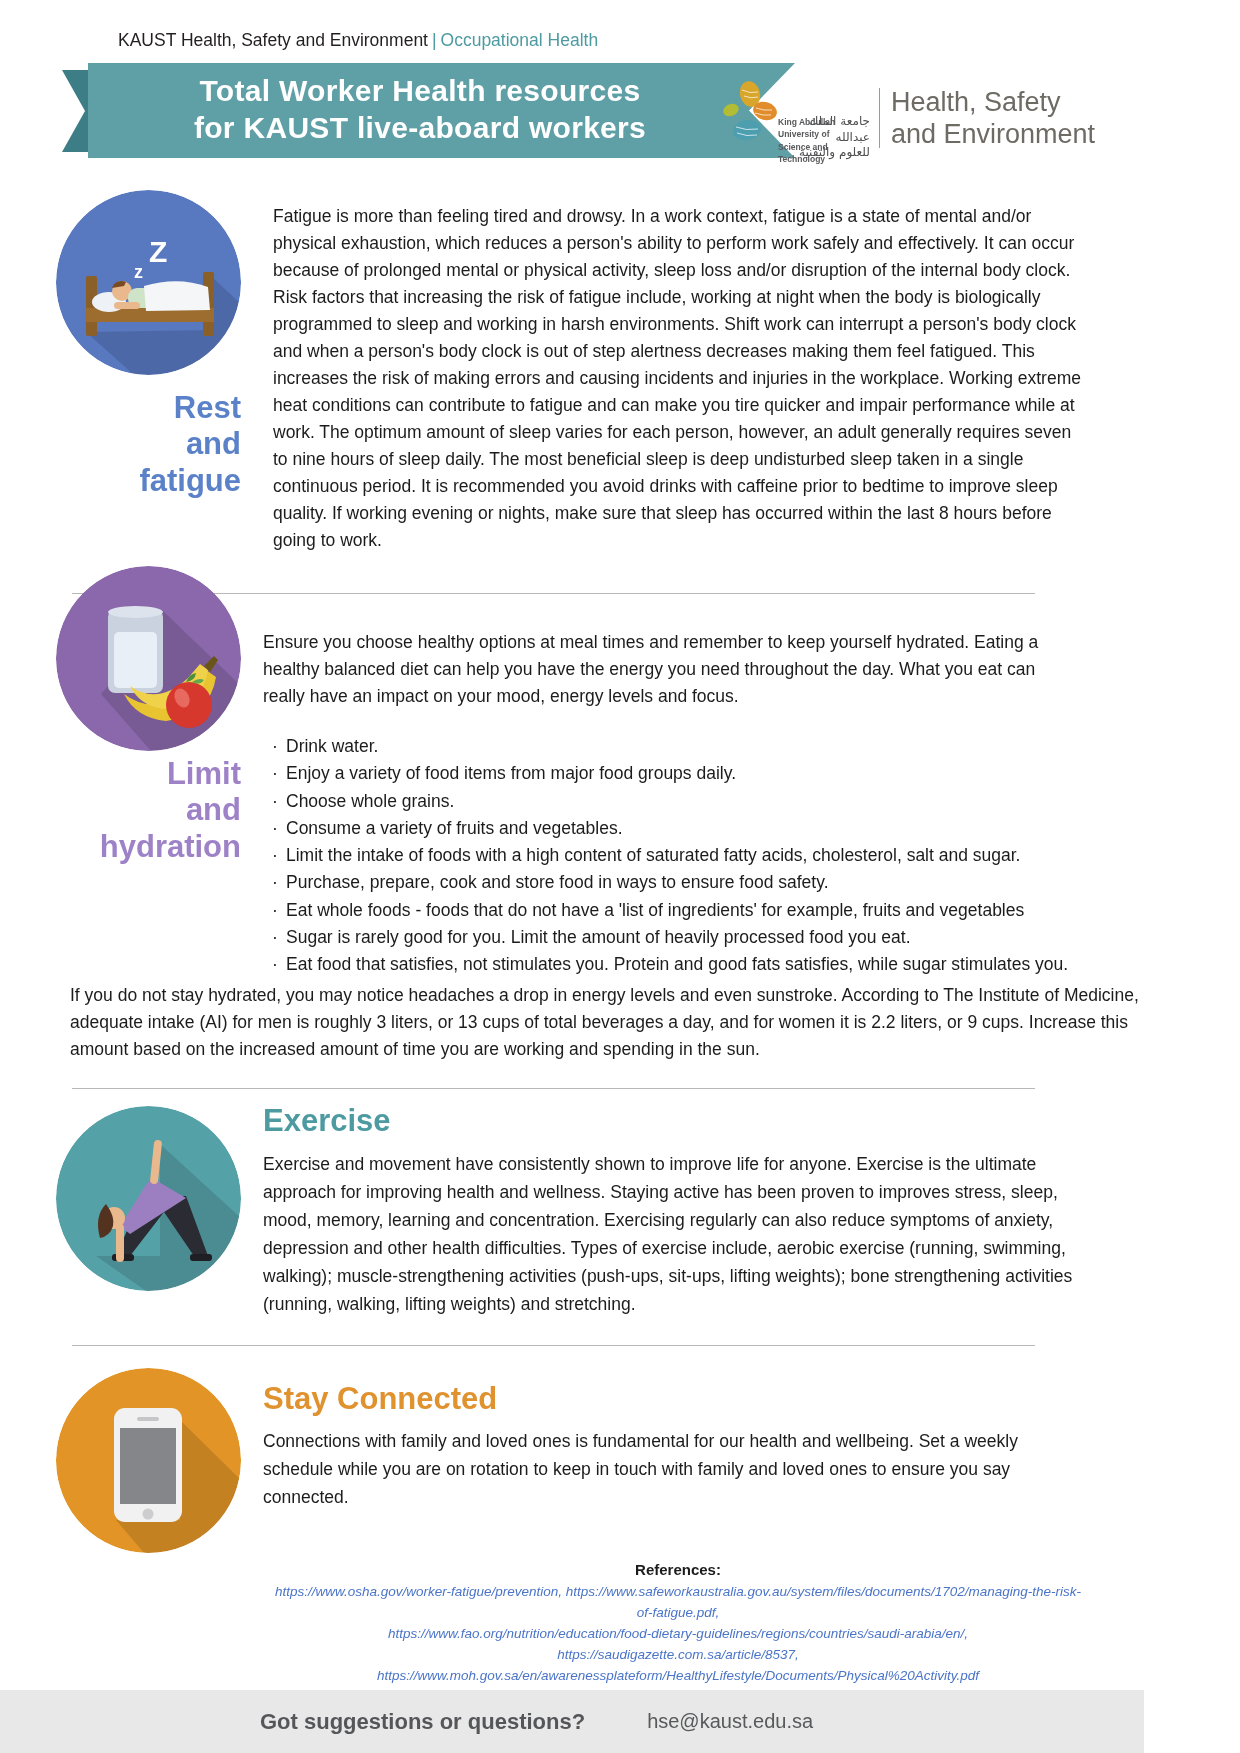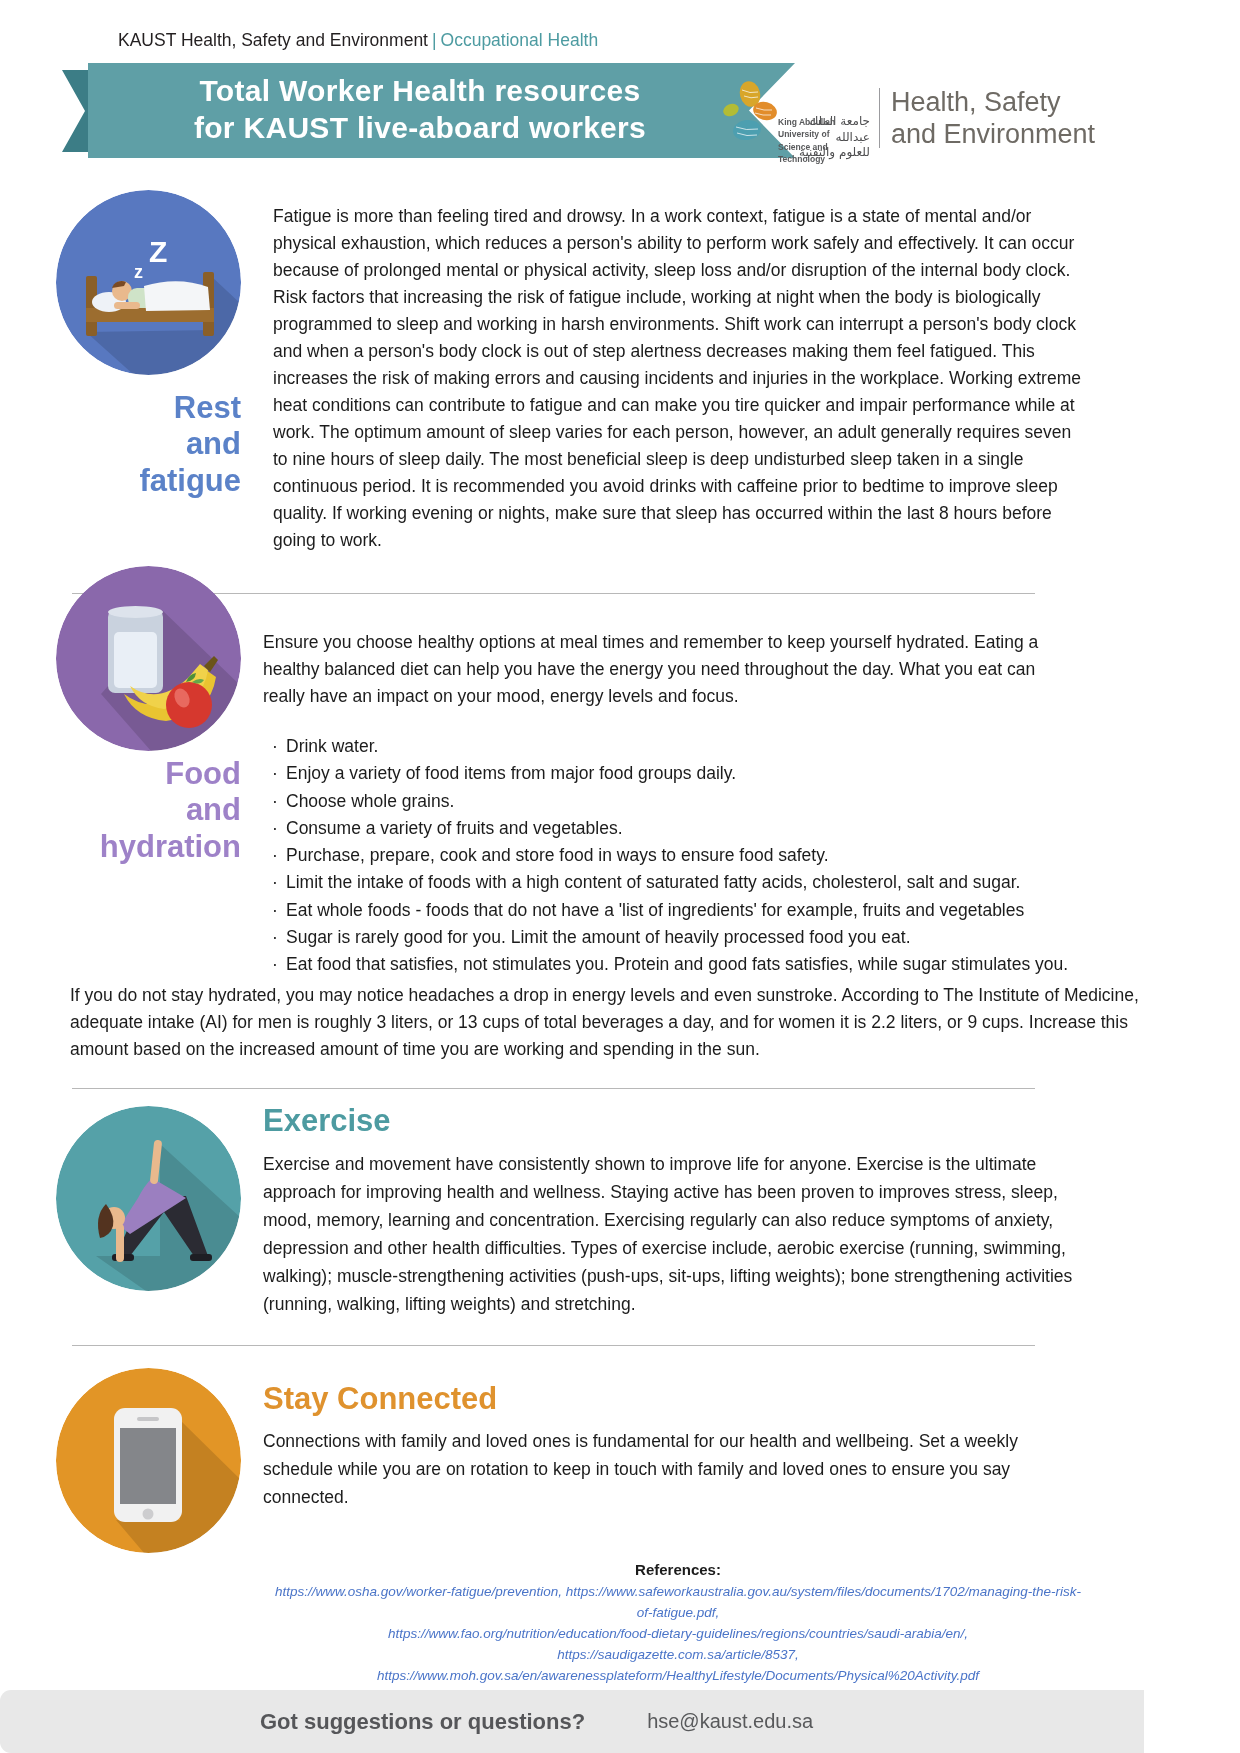--- a/index.html
+++ b/index.html
@@ -63,21 +63,21 @@
   
   .connected-icon { left:56px; top:1368px; }
   .conn-title { top:1381px; color:#df922e; }
   .conn-body  { left:263px; top:1427px; width:812px; line-height:28px; }
   
   .refs { position:absolute; left:268px; top:1561px; width:820px;text-align:center; }
   .refs-label { font-size:15px; font-weight:bold; color:#1c1c1c; margin-bottom:4px; }
   .refs-line  { font-size:13.5px; font-style:italic; color:#4a74c8; line-height:1.55; }
   
   .footer { position:absolute; left:0; top:1690px; width:1240px; height:63px;
-            background:#e8e8e8; display:flex; align-items:center;border-radius:11px; }
+            background:#e8e8e8; display:flex; align-items:center; }
   .footer-q { margin-left:260px; font-size:22px; font-weight:bold; color:#555659; }
   .footer-email { margin-left:62px; font-size:20px; color:#58595b; }
 </style>
 </head>
 <body>
 
 <div class="page">
 
   <div class="header-line">
     <span>KAUST Health, Safety and Environment</span><span class="sep">|</span><span class="dept">Occupational Health</span>
@@ -159,33 +159,33 @@
       <path d="M68 128 Q100 152 136 120 Q143 112 150 104 L160 111 Q154 150 110 155 Q80 152 68 128 Z" fill="#e9c431"></path>
       <path d="M74 120 Q102 140 132 112 Q138 105 144 98 L152 104 Q147 138 108 143 Q84 140 74 120 Z" fill="#f0d24a"></path>
       <path d="M148 100 l10 -10 4 4 -8 12 z" fill="#6b5418"></path>
       <circle cx="133" cy="139" r="23" fill="#d6382e"></circle>
       <ellipse cx="126" cy="132" rx="7" ry="10" fill="#e8695f" transform="rotate(-25 126 132)"></ellipse>
       <path d="M130 116 q3 -8 10 -9 q-1 8 -10 9 z" fill="#4d8f3a"></path>
       <path d="M136 116 q7 -5 12 -2 q-4 6 -12 2 z" fill="#63a84a"></path>
     </g>
   </svg>
   <div class="side-label food-label">
-    <div>Food</div>
+    <div>Limit</div>
     <div>and</div>
     <div>hydration</div>
   </div>
   <div class="body-text food-intro">Ensure you choose healthy options at meal times and remember to keep yourself hydrated. Eating a healthy balanced diet can help you have the energy you need throughout the day. What you eat can really have an impact on your mood, energy levels and focus.</div>
   <div class="body-text food-bullets">
     <ul>
       <li>Drink water.</li>
       <li>Enjoy a variety of food items from major food groups daily.</li>
       <li>Choose whole grains.</li>
       <li>Consume a variety of fruits and vegetables.</li>
+      <li>Limit the intake of foods with a high content of saturated fatty acids, cholesterol, salt and sugar.</li>
       <li>Purchase, prepare, cook and store food in ways to ensure food safety.</li>
-      <li>Limit the intake of foods with a high content of saturated fatty acids, cholesterol, salt and sugar.</li>
       <li>Eat whole foods - foods that do not have a 'list of ingredients' for example, fruits and vegetables</li>
       <li>Sugar is rarely good for you. Limit the amount of heavily processed food you eat.</li>
       <li>Eat food that satisfies, not stimulates you. Protein and good fats satisfies, while sugar stimulates you.</li>
     </ul>
   </div>
   <div class="body-text food-note">If you do not stay hydrated, you may notice headaches a drop in energy levels and even sunstroke. According to The Institute of Medicine, an adequate intake (AI) for men is roughly 3 liters, or 13 cups of total beverages a day, and for women it is 2.2 liters, or 9 cups. Increase this amount based on the increased amount of time you are working and spending in the sun.</div>
 
   <div class="divider" style="top:1088px"></div>
 
   <svg class="circle-icon exercise-icon" viewBox="0 0 185 185">

